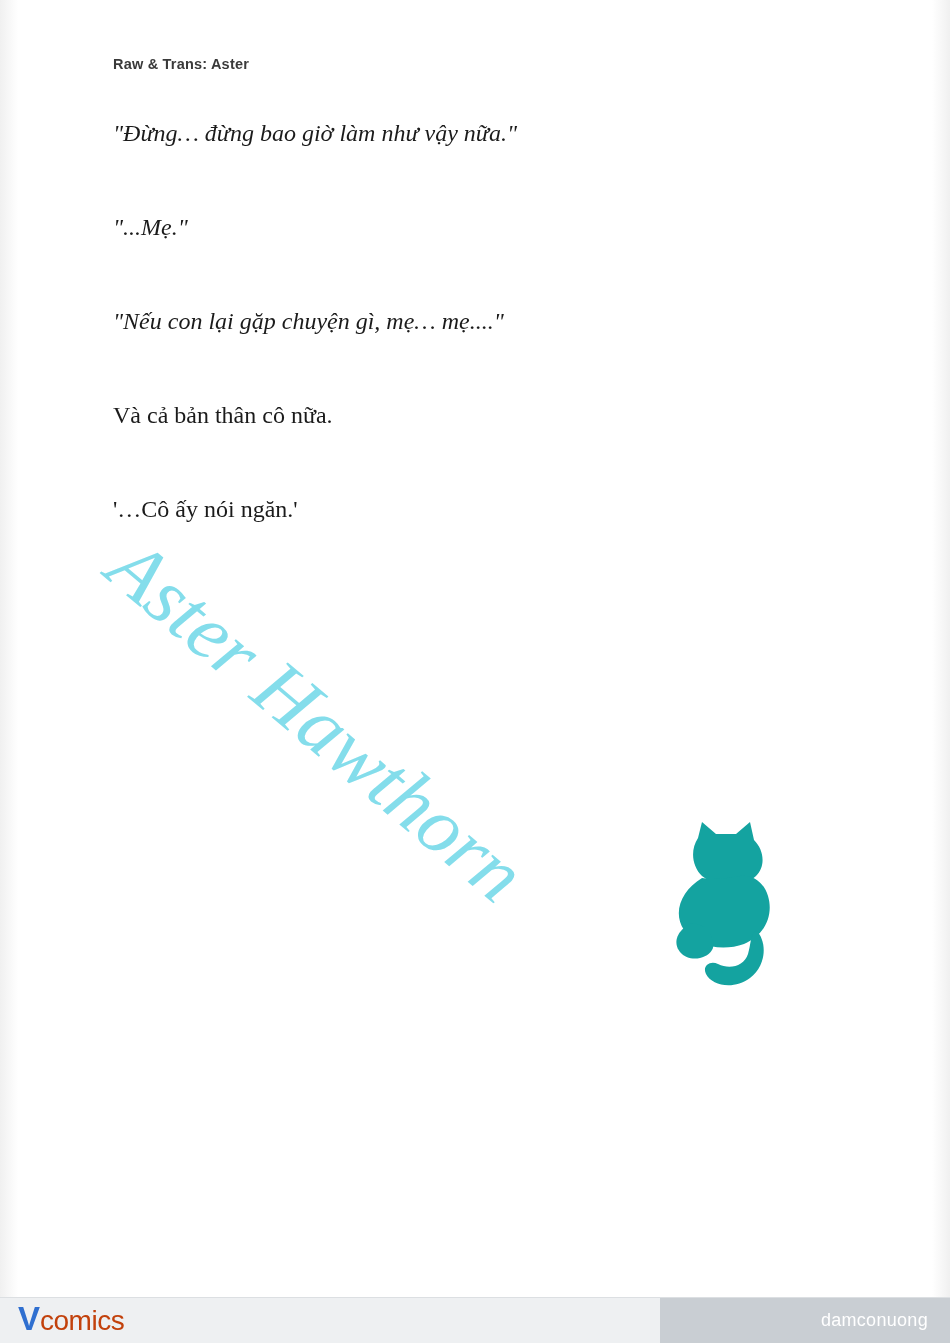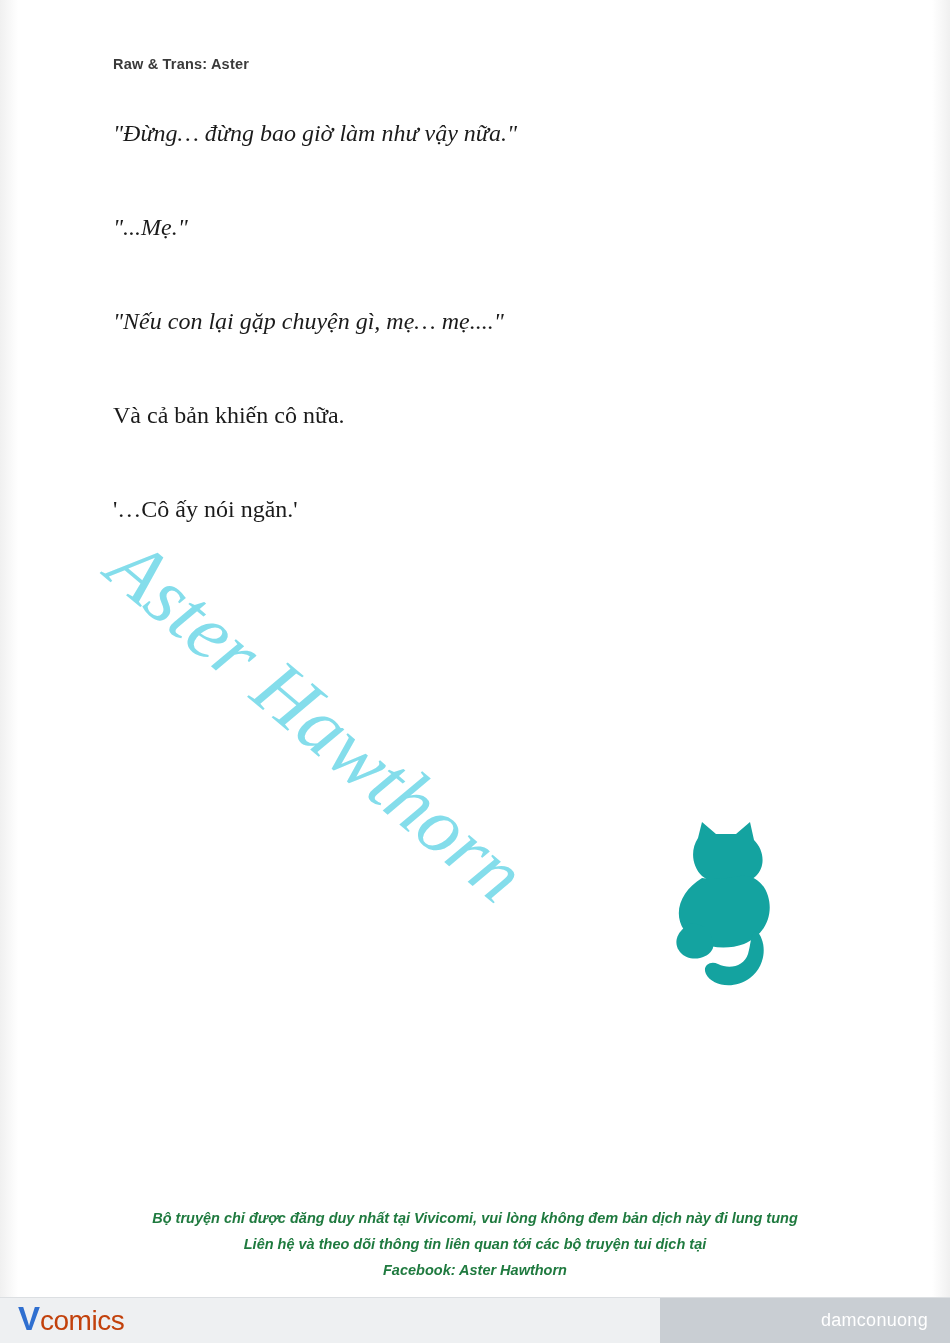--- a/index.html
+++ b/index.html
@@ -172,21 +172,21 @@
 
   <div class="edge-left"></div>
   <div class="edge-right"></div>
 
   <div class="credit">Raw &amp; Trans: Aster</div>
 
   <div class="body-text">
     <p class="para italic">"Đừng… đừng bao giờ làm như vậy nữa."</p>
     <p class="para italic">"...Mẹ."</p>
     <p class="para italic">"Nếu con lại gặp chuyện gì, mẹ… mẹ...."</p>
-    <p class="para">Và cả bản khiến cô nữa.</p>
+    <p class="para">Và cả bản thân cô nữa.</p>
     <p class="para">'…Cô ấy nói ngăn.'</p>
   </div>
 
   <div class="watermark">
     <span>Aster Hawthorn</span>
   </div>
 
   <div class="cat-mark">
     <svg viewBox="0 0 130 180" width="130" height="180" aria-hidden="true">
       <g fill="#14a3a0">
@@ -195,25 +195,20 @@
 
         <path d="M42 58 C22 70 12 92 24 110 C34 126 62 132 84 124 C104 116 114 96 108 76 C104 62 92 54 80 56 C68 58 56 60 42 58 Z"></path>
 
         <path d="M30 104 C18 110 12 122 20 132 C28 142 46 140 52 130 C58 120 44 100 30 104 Z"></path>
 
         <path d="M96 110 C108 122 106 146 90 158 C74 170 52 166 46 154 C42 146 50 140 58 144 C70 150 84 146 88 134 C91 124 90 116 96 110 Z"></path>
       </g>
     </svg>
   </div>
 
-  <div class="footer-note">
-    <div>Bộ truyện chỉ được đăng duy nhất tại Vivicomi, vui lòng không đem bản dịch này đi lung tung</div>
-    <div>Liên hệ và theo dõi thông tin liên quan tới các bộ truyện tui dịch tại</div>
-    <div>Facebook: Aster Hawthorn</div>
-  </div>
 
   <div class="bottom-bar">
     <div class="bottom-right-shade"></div>
     <div class="logo">
       <span class="v">V</span>
       <span class="rest">comics</span>
     </div>
     <div class="site-name">damconuong</div>
   </div>
 

